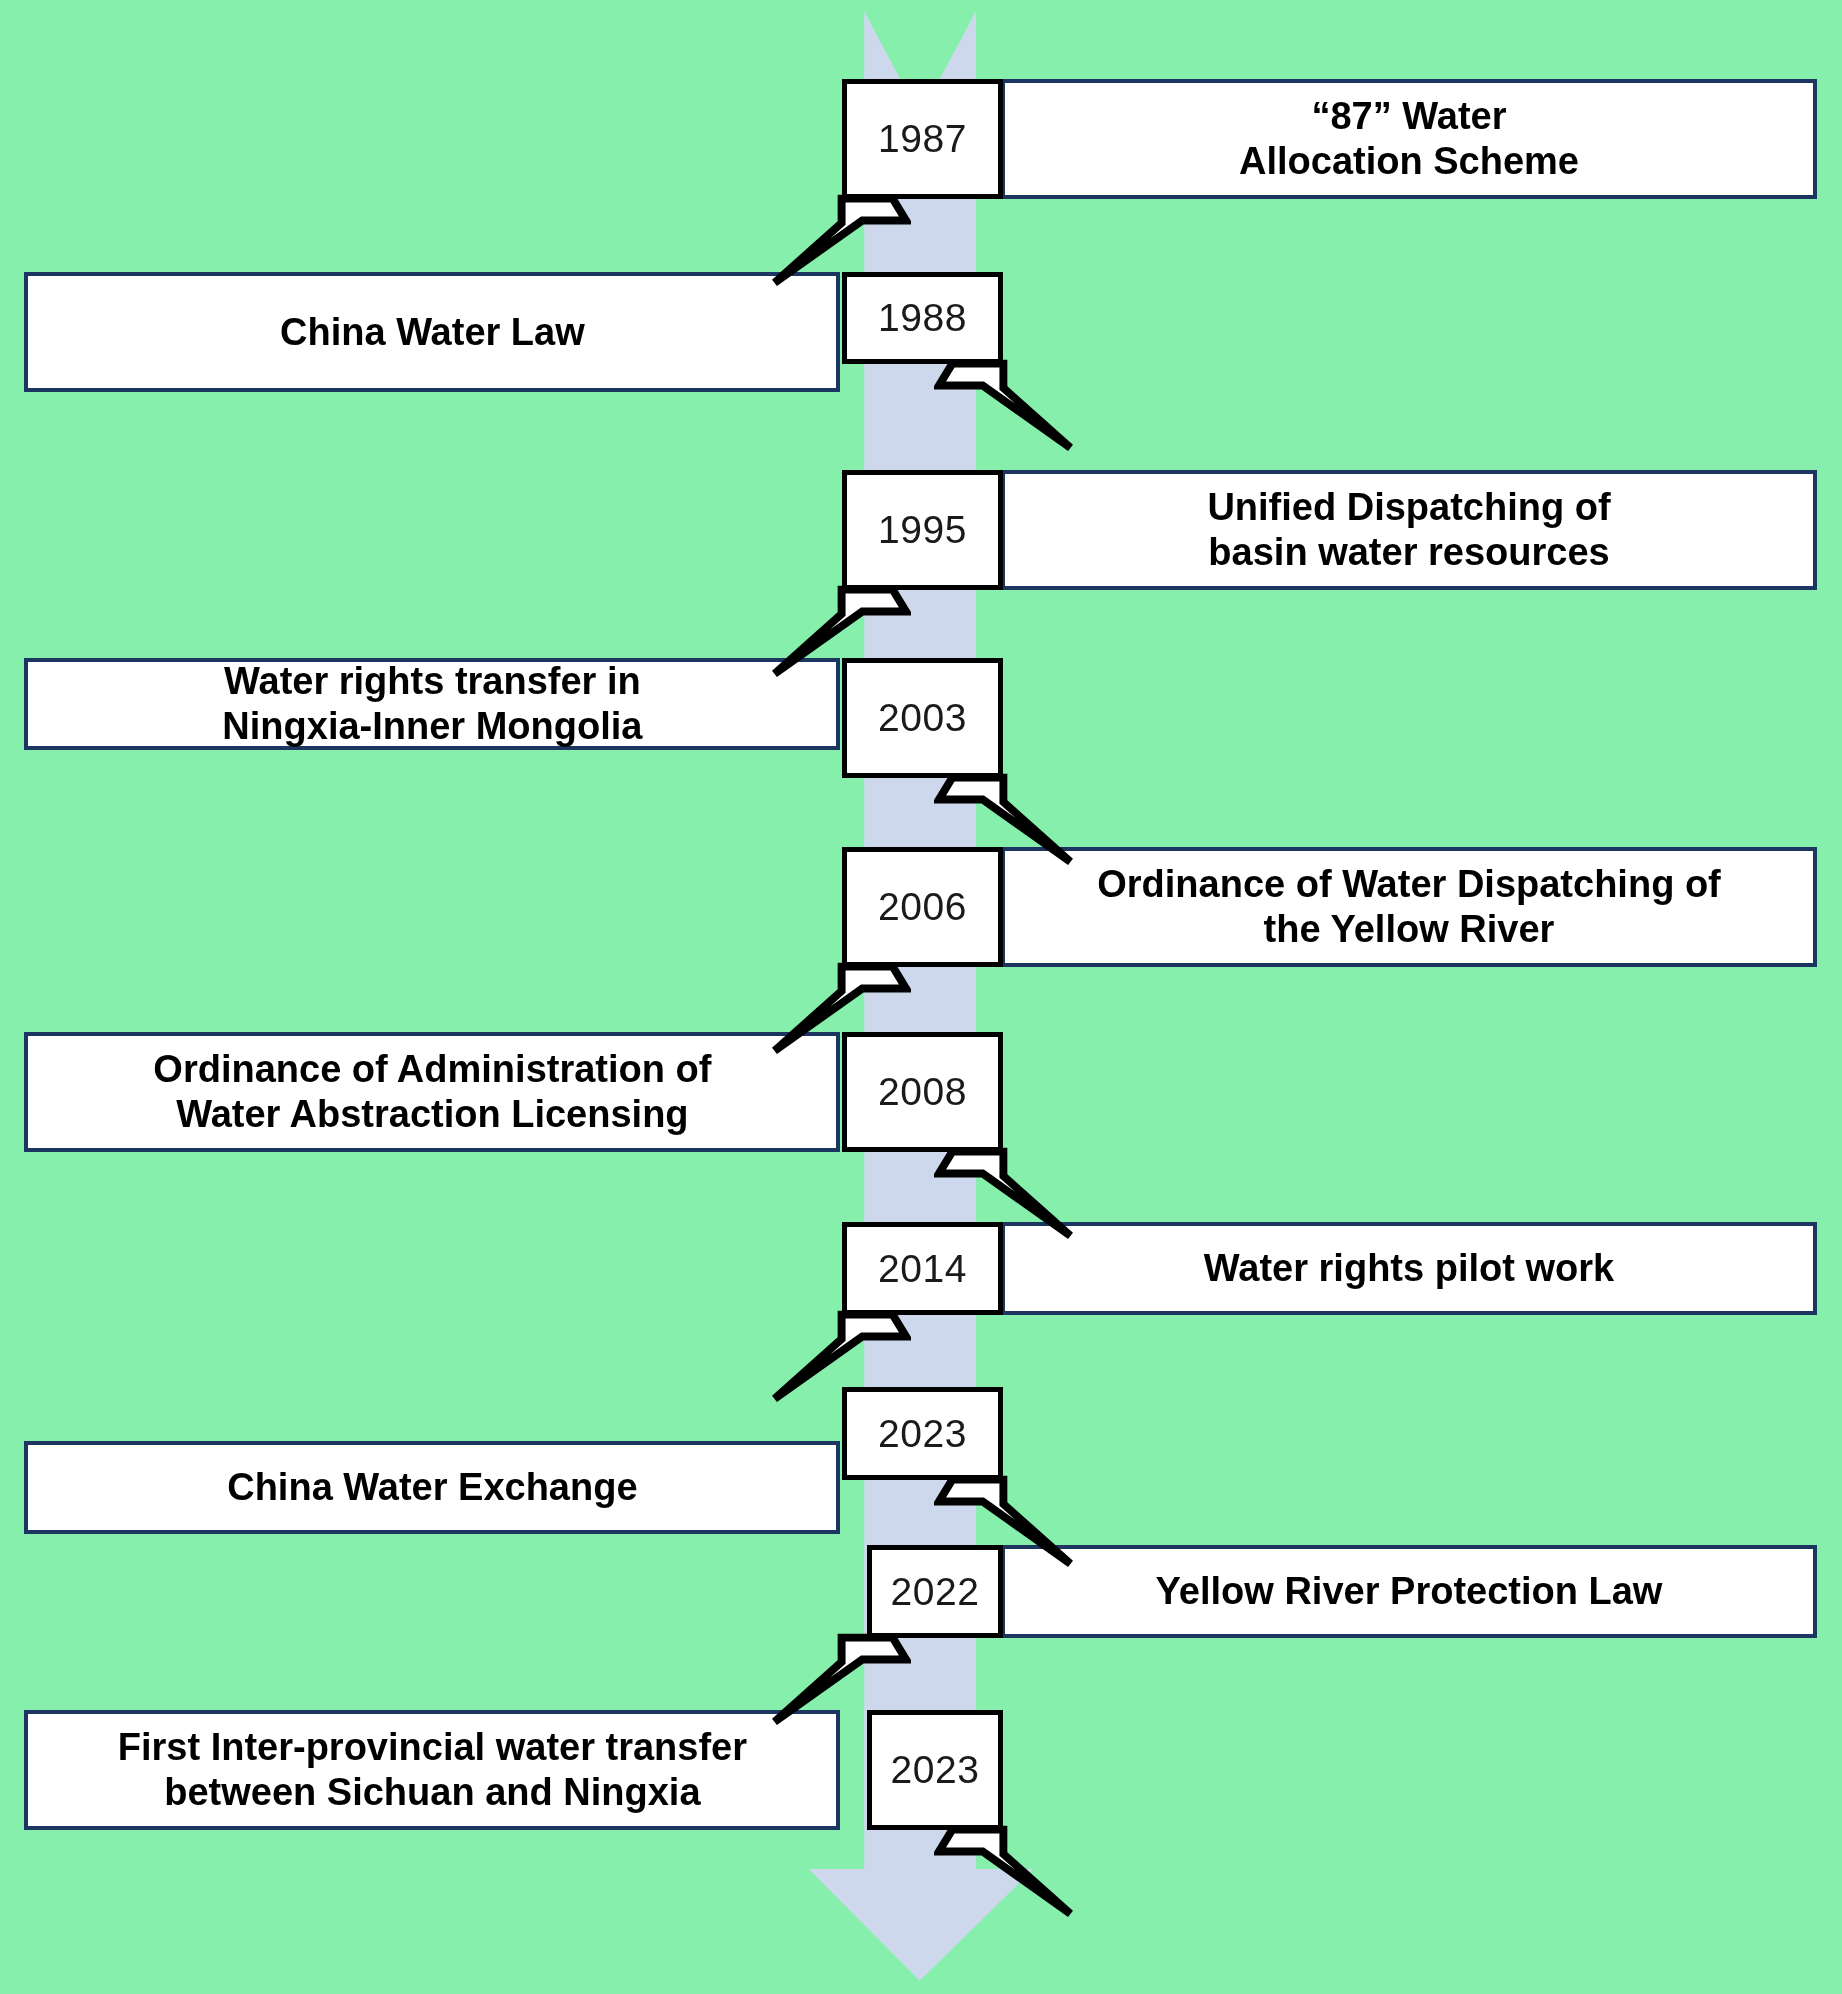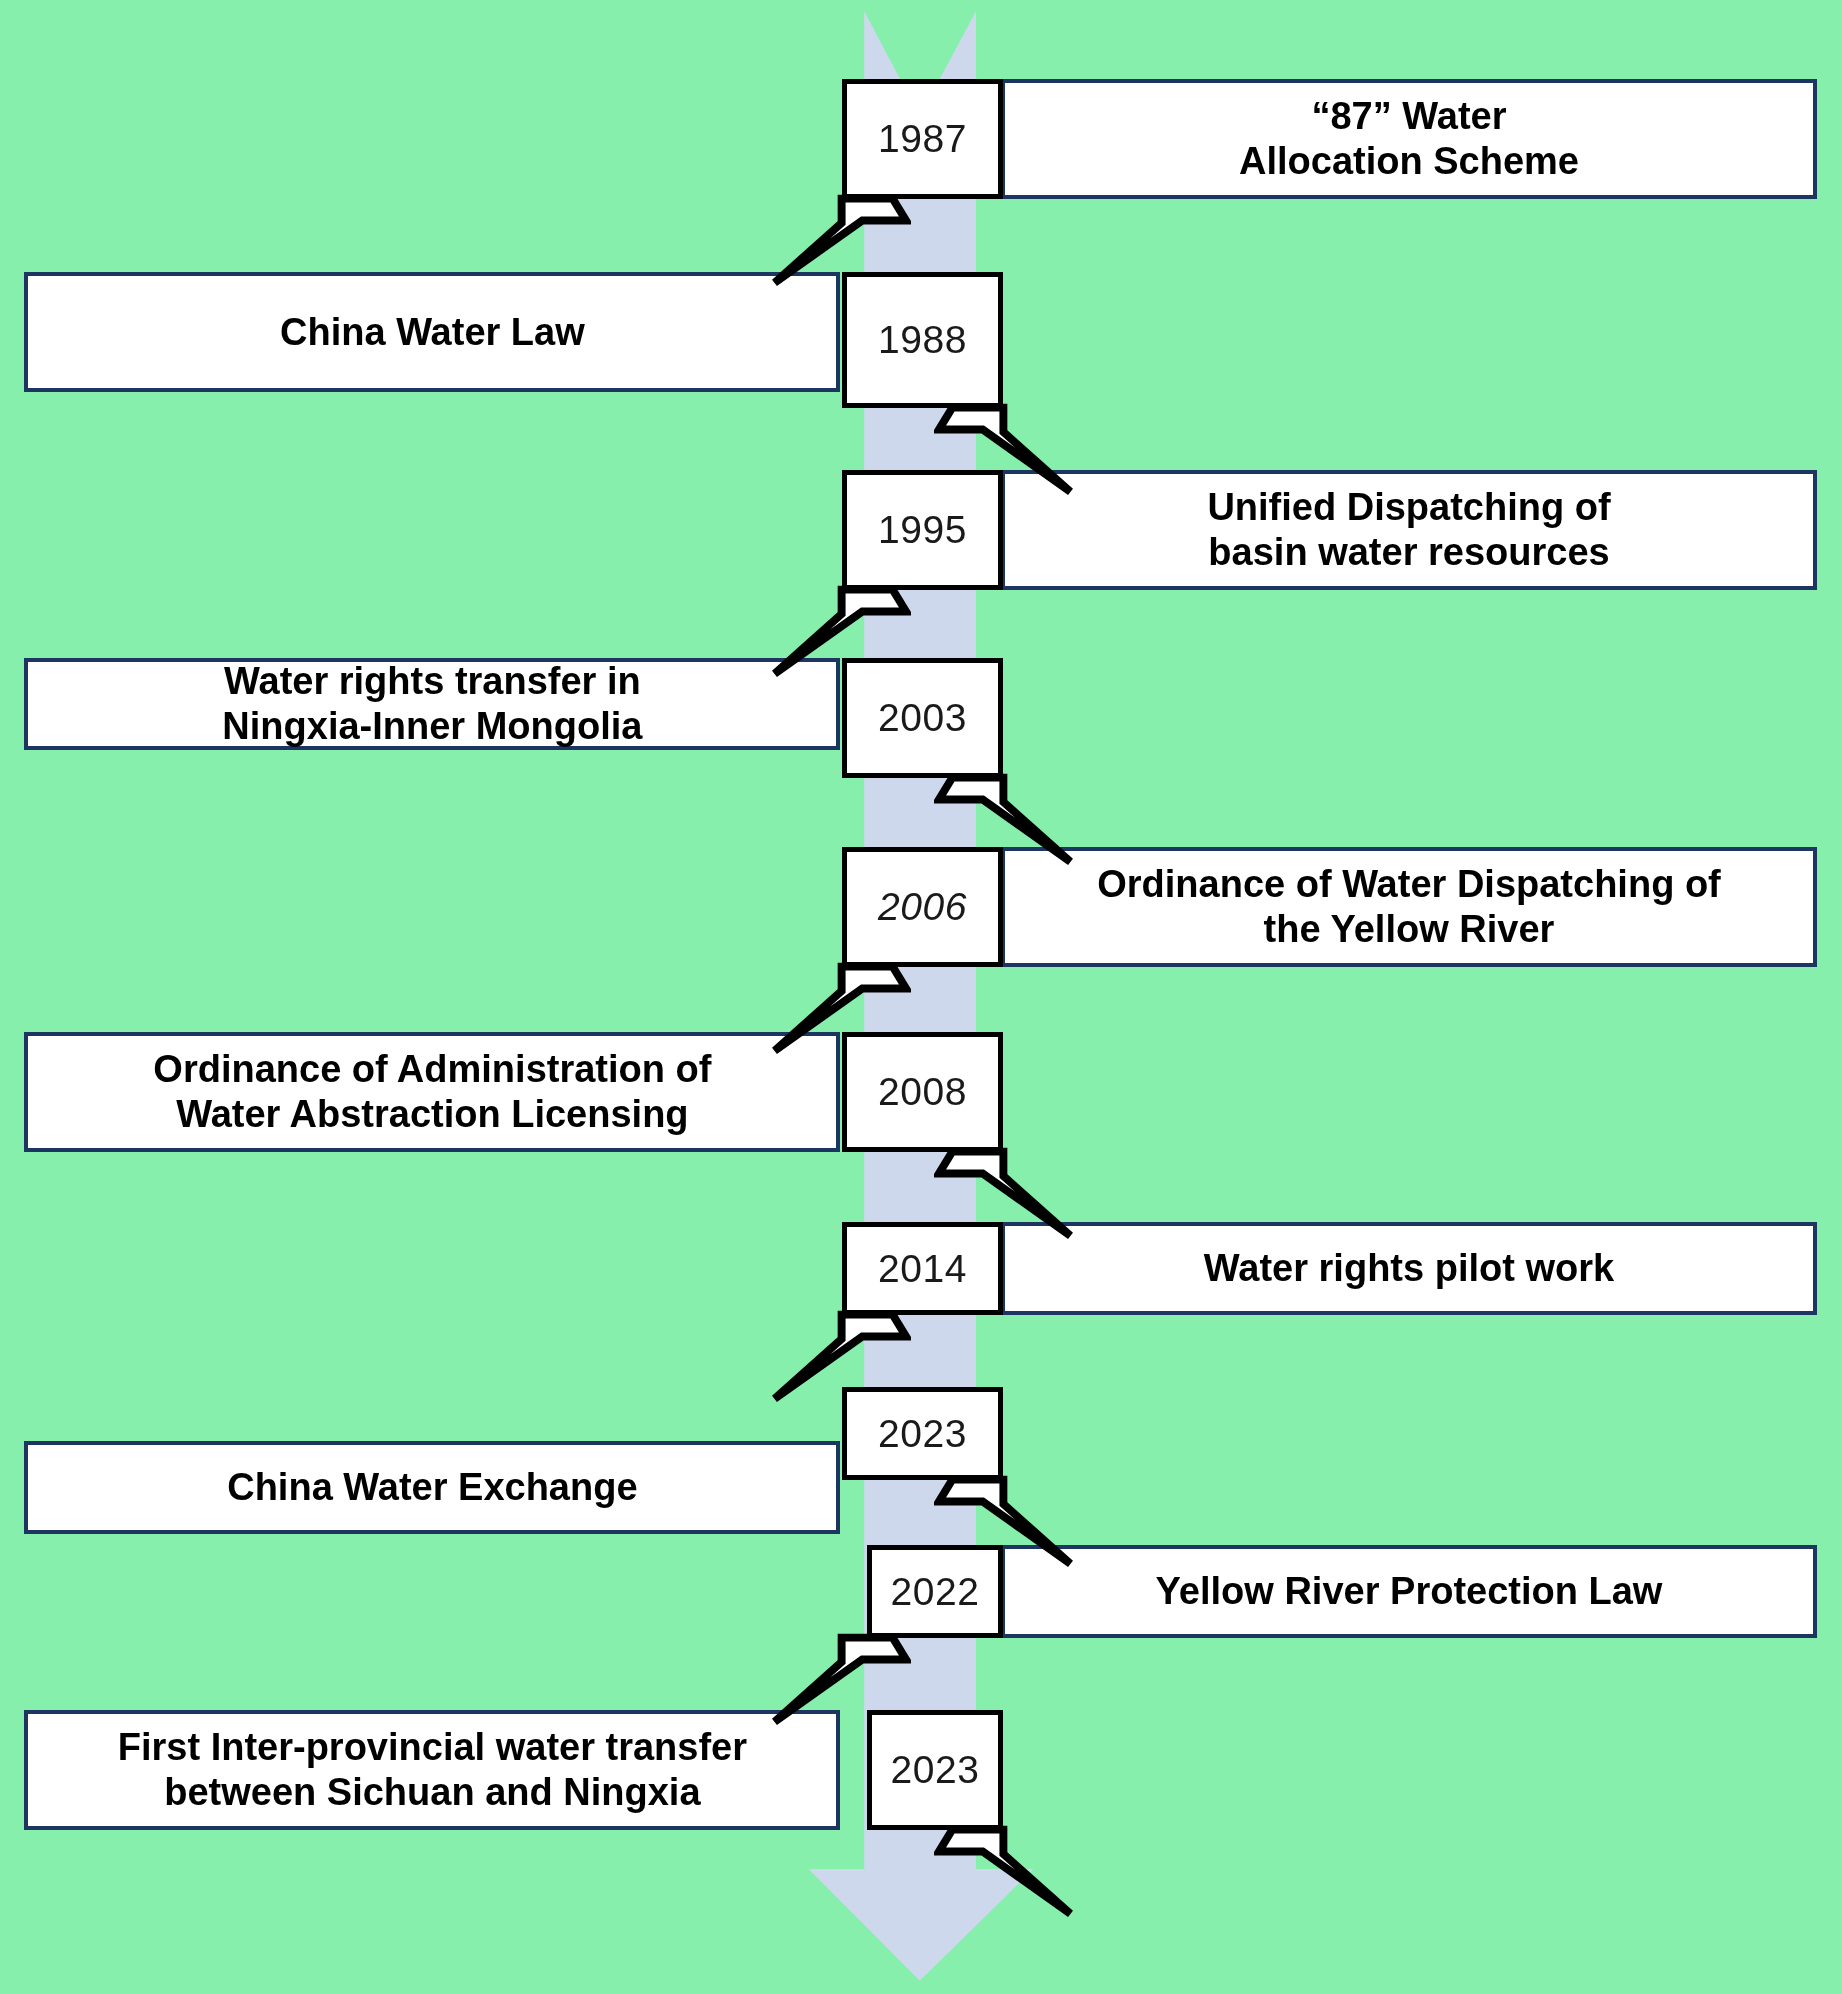--- a/index.html
+++ b/index.html
@@ -107,21 +107,21 @@
           </div>
           <svg class="year-tail tail-left" width="140" height="104" viewBox="0 0 230 170" xmlns="http://www.w3.org/2000/svg">
             <path d="M 200 22 L 116 22 L 116 62 L 6 160 L 150 58 L 222 58 Z" fill="#ffffff" stroke="#000000" stroke-width="13" stroke-linejoin="miter"></path>
           </svg>
         </div>
       </div>
       <div class="row" style="top: 0px;">
         <div class="content-box left" style="top: 272px; height: 120px;">
           <div class="content-text">China Water Law</div>
         </div>
-        <div class="year-bubble" style="top: 272px; height: 136px;">
+        <div class="year-bubble" style="top: 272px; height: 92px;">
           <div class="year-body">
             <span class="year-text">1988</span>
           </div>
           <svg class="year-tail tail-right" width="140" height="104" viewBox="0 0 230 170" xmlns="http://www.w3.org/2000/svg">
             <path d="M 30 22 L 114 22 L 114 62 L 224 160 L 80 58 L 8 58 Z" fill="#ffffff" stroke="#000000" stroke-width="13" stroke-linejoin="miter"></path>
           </svg>
         </div>
       </div>
       <div class="row" style="top: 0px;">
         <div class="content-box right" style="top: 470px; height: 120px;">
@@ -149,21 +149,21 @@
           <svg class="year-tail tail-right" width="140" height="104" viewBox="0 0 230 170" xmlns="http://www.w3.org/2000/svg">
             <path d="M 30 22 L 114 22 L 114 62 L 224 160 L 80 58 L 8 58 Z" fill="#ffffff" stroke="#000000" stroke-width="13" stroke-linejoin="miter"></path>
           </svg>
         </div>
       </div>
       <div class="row" style="top: 0px;">
         <div class="content-box right" style="top: 847px; height: 120px;">
           <div class="content-text">Ordinance of Water Dispatching of
 the Yellow River</div>
         </div>
-        <div class="year-bubble" style="top: 847px; height: 120px; font-style: italic;">
+        <div class="year-bubble" style="top: 847px; height: 120px;">
           <div class="year-body">
             <span class="year-text">2006</span>
           </div>
           <svg class="year-tail tail-left" width="140" height="104" viewBox="0 0 230 170" xmlns="http://www.w3.org/2000/svg">
             <path d="M 200 22 L 116 22 L 116 62 L 6 160 L 150 58 L 222 58 Z" fill="#ffffff" stroke="#000000" stroke-width="13" stroke-linejoin="miter"></path>
           </svg>
         </div>
       </div>
       <div class="row" style="top: 0px;">
         <div class="content-box left" style="top: 1032px; height: 120px;">

